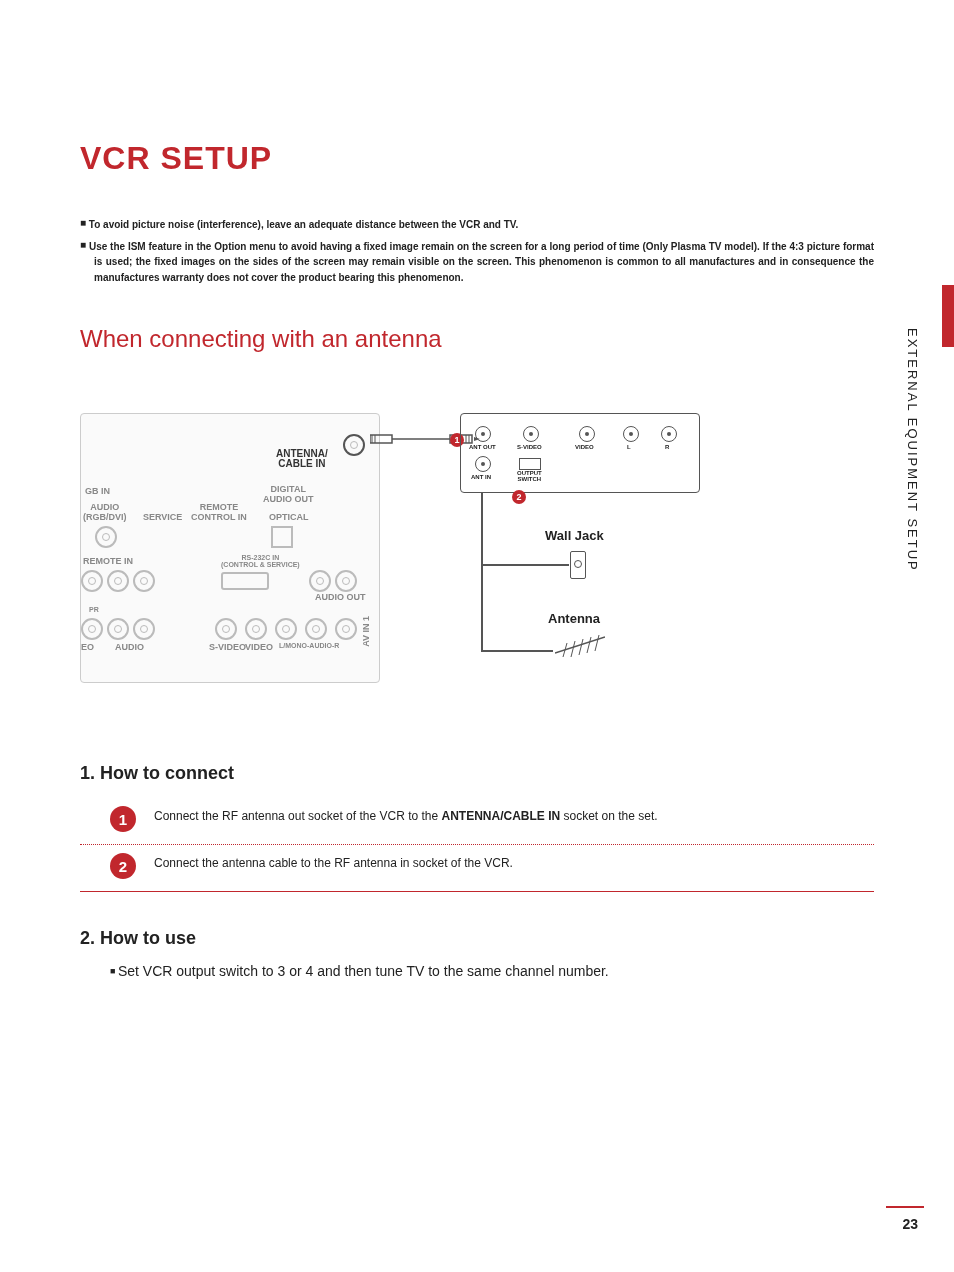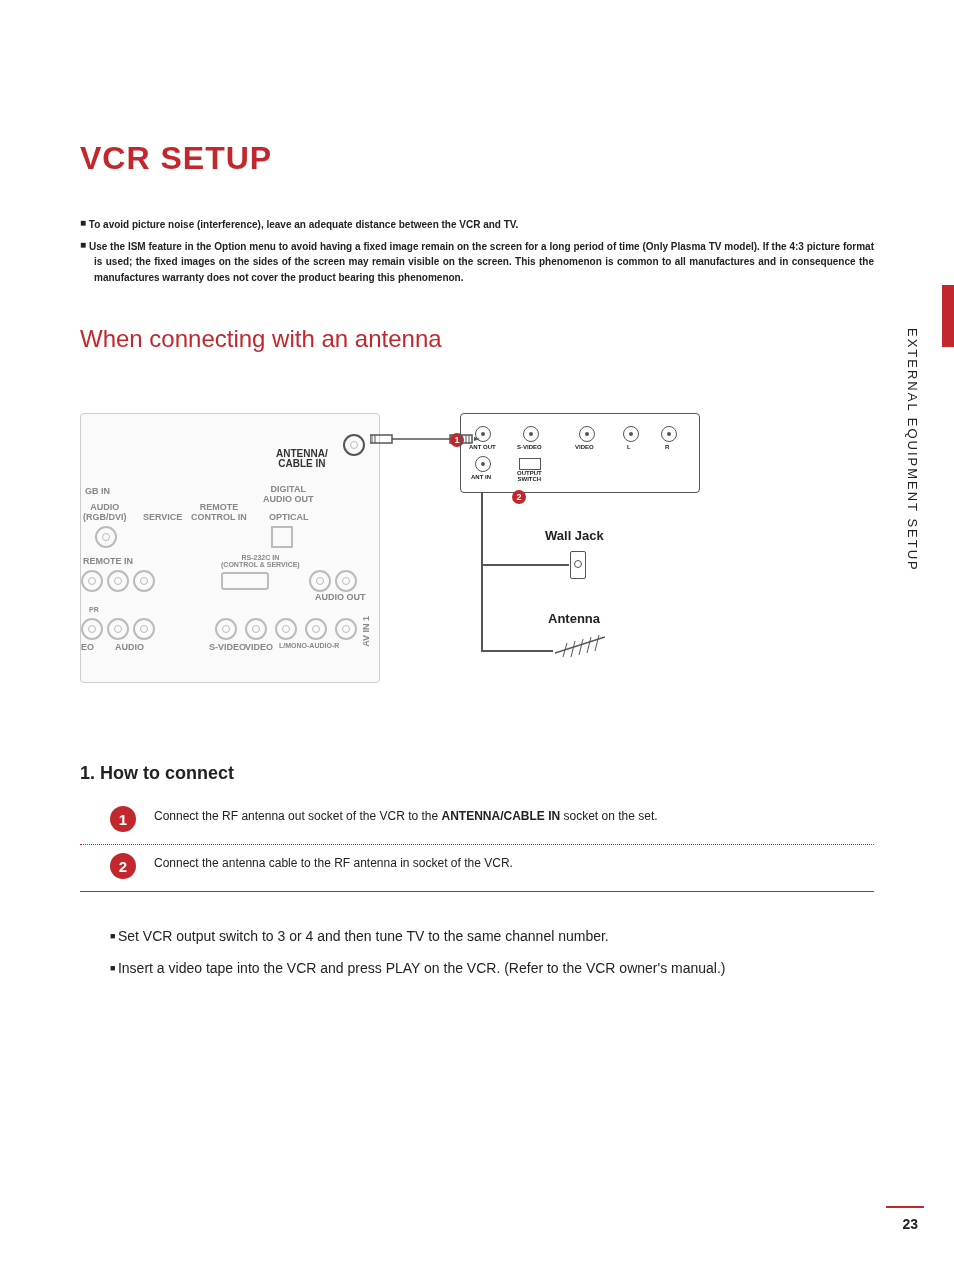--- a/index.html
+++ b/index.html
@@ -377,20 +377,20 @@
       </div>
     </div>
     <div class="step divider-solid">
       <div class="step-num">2</div>
       <div class="step-text">
         <span>Connect the antenna cable to the RF antenna in socket of the VCR.</span>
       </div>
     </div>
   </div>
 
+  <div class="section-h">2. How to use</div>
   <div class="bullets">
     <p>Set VCR output switch to 3 or 4 and then tune TV to the same channel number.</p>
-    <p>Insert a video tape into the VCR and press PLAY on the VCR. (Refer to the VCR owner's manual.)</p>
   </div>
 
 </div>
 
 <div class="page-num">23</div>
 
 </body></html>

